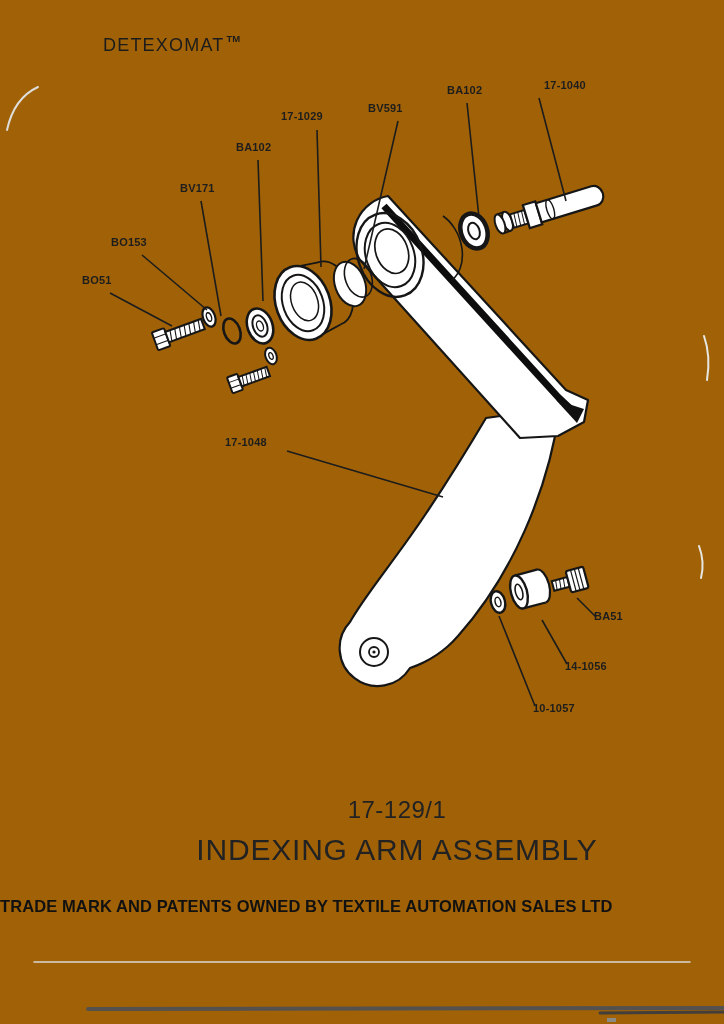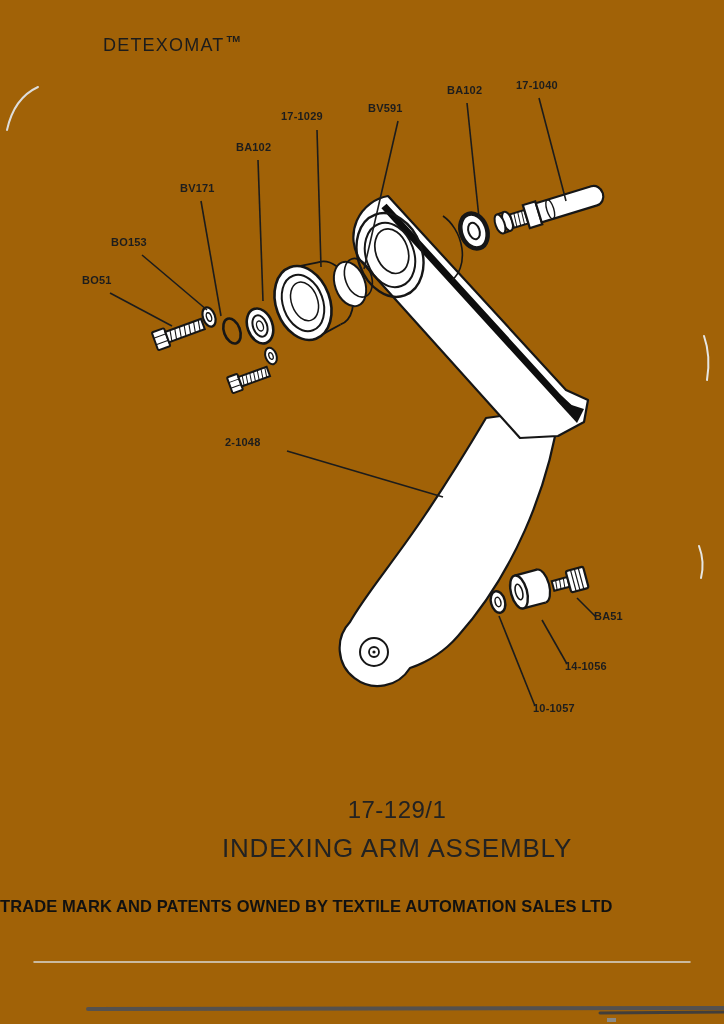--- a/index.html
+++ b/index.html
@@ -21,21 +21,21 @@
   .plabel{
     position:absolute;
     font-size:11px;font-weight:700;color:#1d1d1d;
     white-space:nowrap;letter-spacing:0.2px;
   }
   .titleblock{
     position:absolute;left:70px;right:0;top:796px;
     text-align:center;color:#222;
   }
   .drawing-number{font-size:24px;font-weight:400;letter-spacing:0.5px;}
-  .assembly-title{font-size:26px;font-weight:400;letter-spacing:0.8px;margin-top:9px;}
+  .assembly-title{font-size:30px;font-weight:400;letter-spacing:0.8px;margin-top:9px;}
   .footer-note{
     position:absolute;left:0;right:0;top:897px;
     text-align:left;font-size:16.5px;font-weight:700;color:#111;
     letter-spacing:0.1px;
   }
 </style>
 </head>
 <body>
 
 <div class="page">
@@ -205,26 +205,26 @@
     </g>
   </svg>
 
   <div class="brand">
     <span>DETEXOMAT</span><sup>TM</sup>
   </div>
 
   <div class="plabel" style="left:281px;top:110px">17-1029</div>
   <div class="plabel" style="left:368px;top:102px">BV591</div>
   <div class="plabel" style="left:447px;top:84px">BA102</div>
-  <div class="plabel" style="left:516px;top:79px">17-1040</div>
+  <div class="plabel" style="left:544px;top:79px">17-1040</div>
   <div class="plabel" style="left:236px;top:141px">BA102</div>
   <div class="plabel" style="left:180px;top:182px">BV171</div>
   <div class="plabel" style="left:111px;top:236px">BO153</div>
   <div class="plabel" style="left:82px;top:274px">BO51</div>
-  <div class="plabel" style="left:225px;top:436px">2-1048</div>
+  <div class="plabel" style="left:225px;top:436px">17-1048</div>
   <div class="plabel" style="left:594px;top:610px">BA51</div>
   <div class="plabel" style="left:565px;top:660px">14-1056</div>
   <div class="plabel" style="left:533px;top:702px">10-1057</div>
 
   <div class="titleblock">
     <div class="drawing-number">17-129/1</div>
     <div class="assembly-title">INDEXING ARM ASSEMBLY</div>
   </div>
 
   <div class="footer-note">TRADE MARK AND PATENTS OWNED BY TEXTILE AUTOMATION SALES LTD</div>

